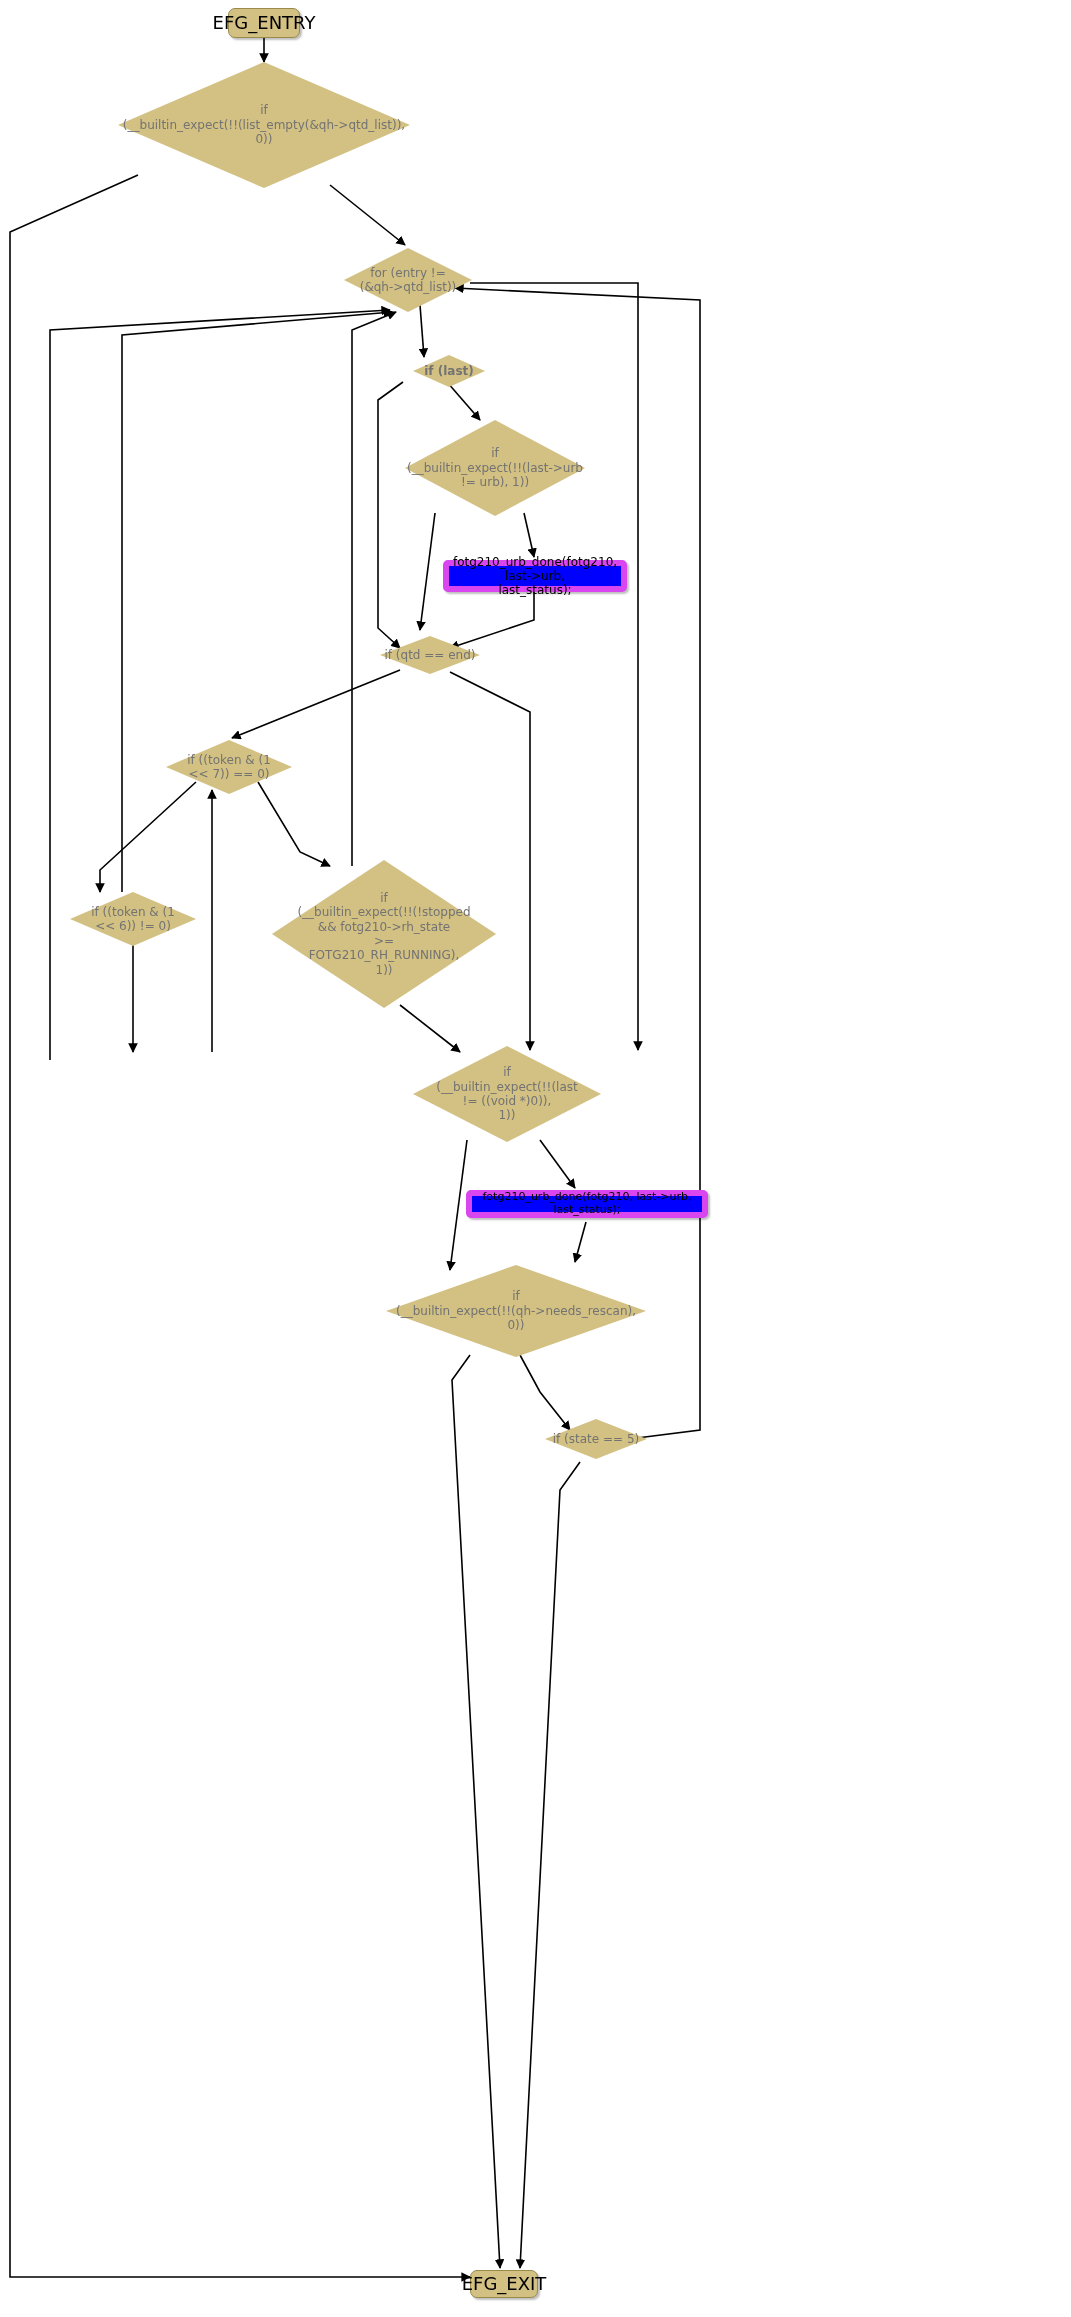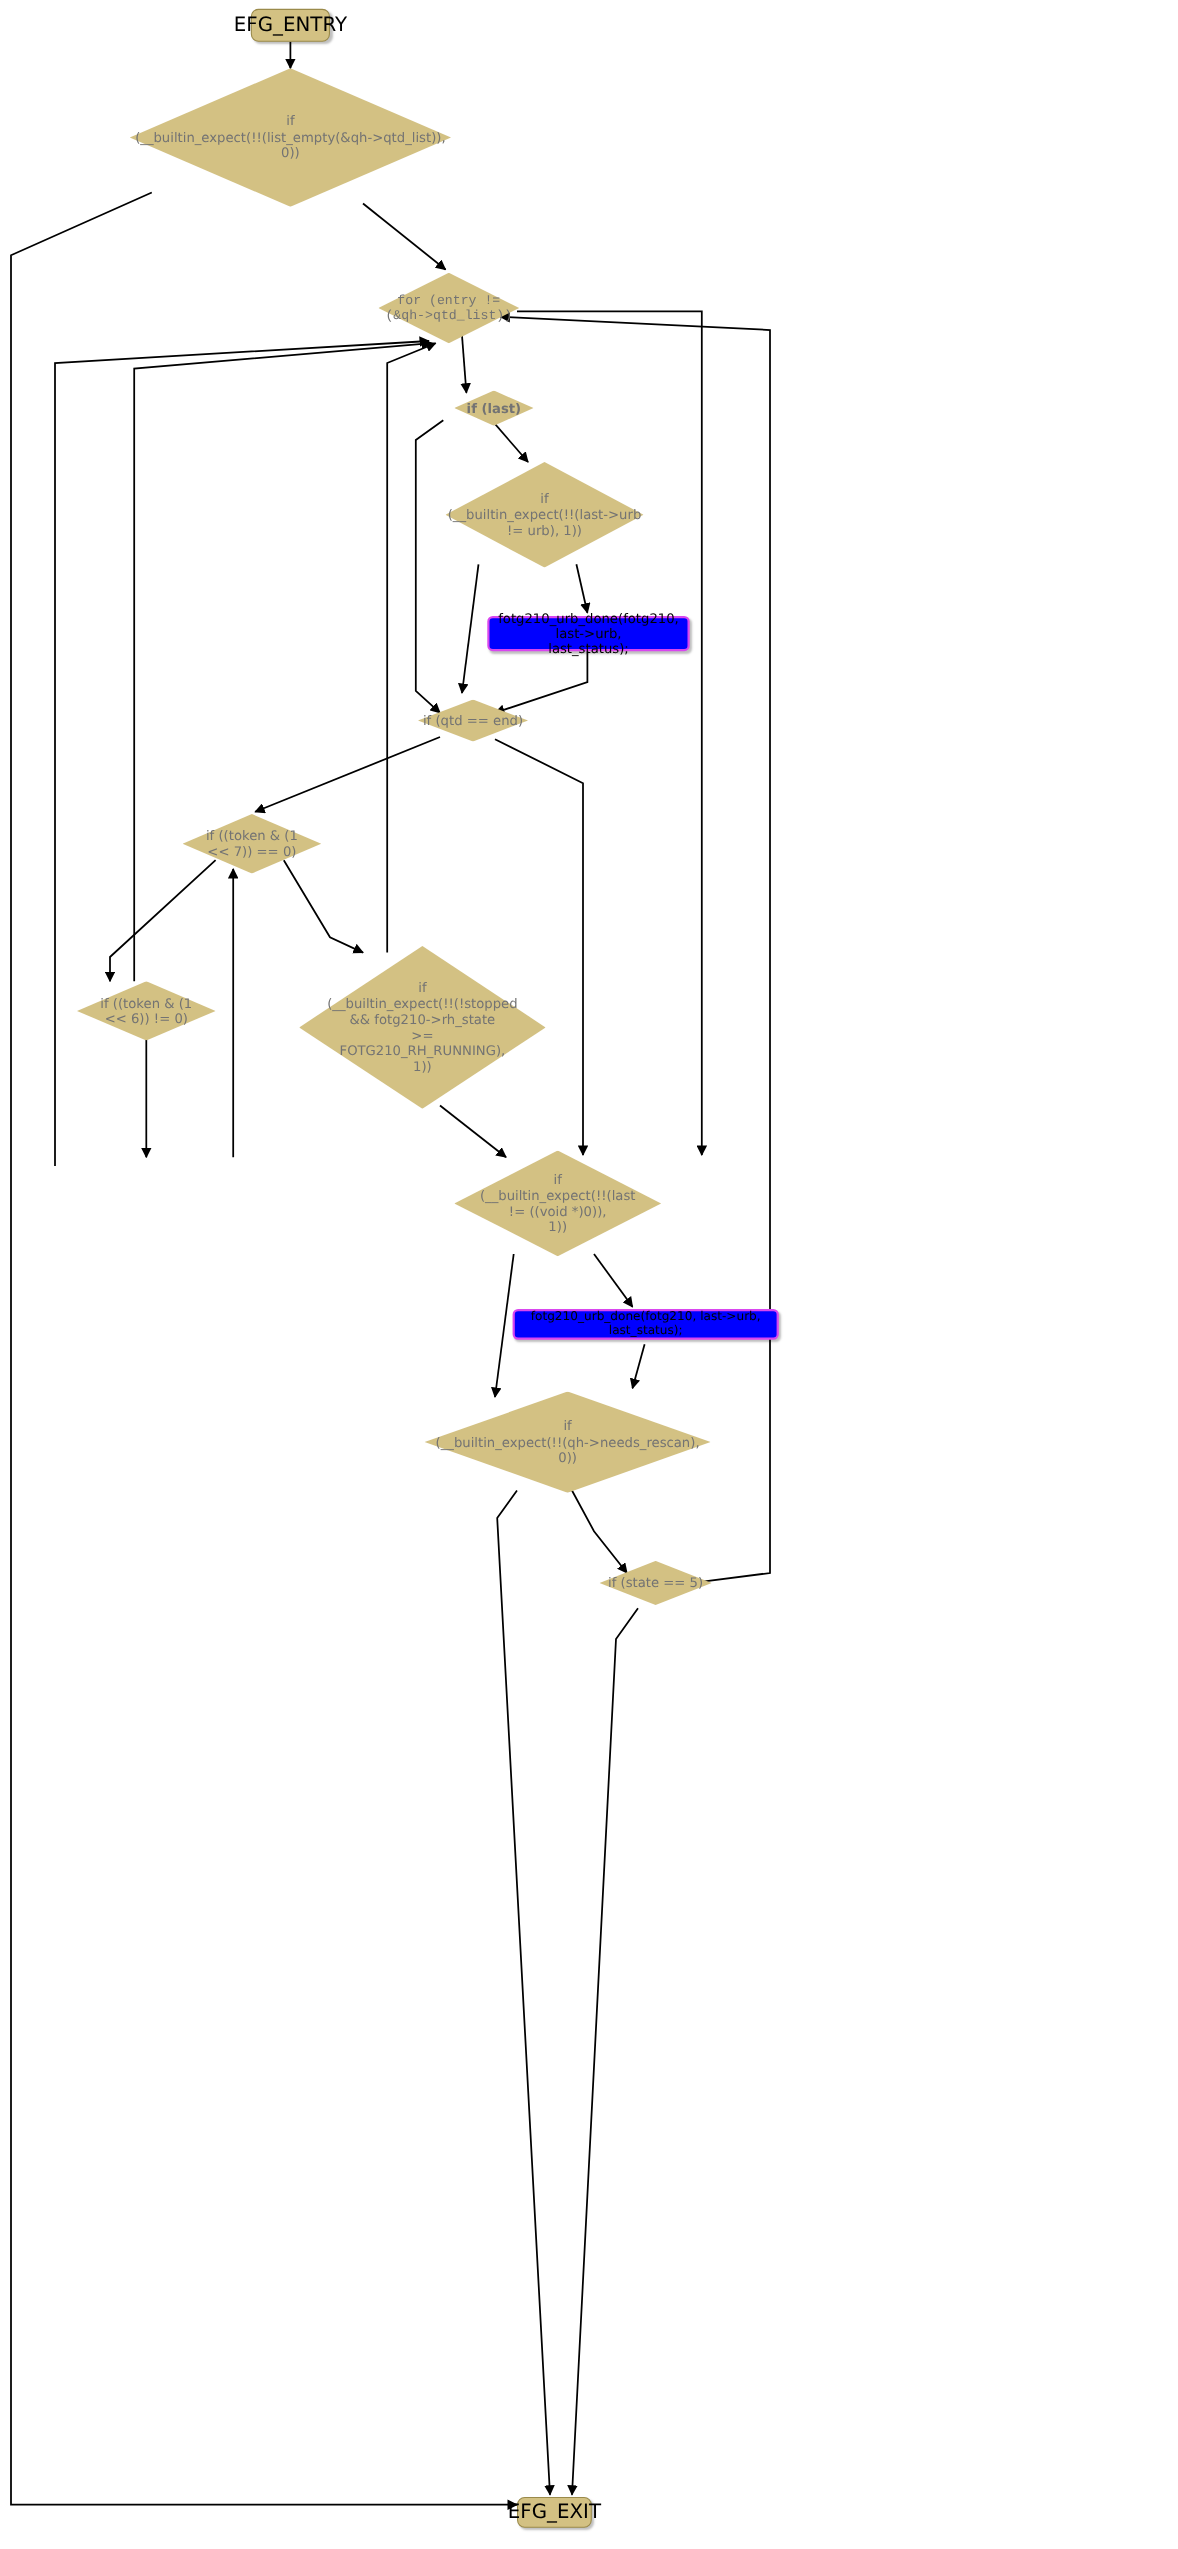--- a/index.html
+++ b/index.html
@@ -40,21 +40,21 @@
     align-items: center;
     justify-content: center;
     color: #000000;
     font-size: 18px;
     line-height: 1.15;
     white-space: nowrap;
   }
   
   .stmt {
     background: #0000ff;
-    border: 2px solid #d946ef;
+    border: 6px solid #d946ef;
     border-radius: 5px;
     box-shadow: 2px 2px 2px rgba(0,0,0,0.25);
     display: flex;
     align-items: center;
     justify-content: center;
     text-align: center;
     color: #000000;
     font-size: 12px;
     line-height: 1.18;
     padding: 1px 3px;
@@ -160,21 +160,21 @@
     <span>EFG_ENTRY</span>
   </div>
 
   <div class="node decision" style="left:118px; top:62px; width:292px; height:126px;">
     <div class="dia"></div>
     <div class="lbl">if
 (__builtin_expect(!!(list_empty(&amp;qh-&gt;qtd_list)),
 0))</div>
   </div>
 
-  <div class="node decision" style="left:344px; top:248px; width:128px; height:64px;font-family:Liberation Mono, monospace;">
+  <div class="node decision" style="left:344px; top:248px; width:128px; height:64px;">
     <div class="dia"></div>
     <div class="lbl">for (entry !=
 (&amp;qh-&gt;qtd_list))</div>
   </div>
 
   <div class="node decision small" style="left:413px; top:355px; width:72px; height:32px;font-weight:bold;">
     <div class="dia"></div>
     <div class="lbl">if (last)</div>
   </div>
 

